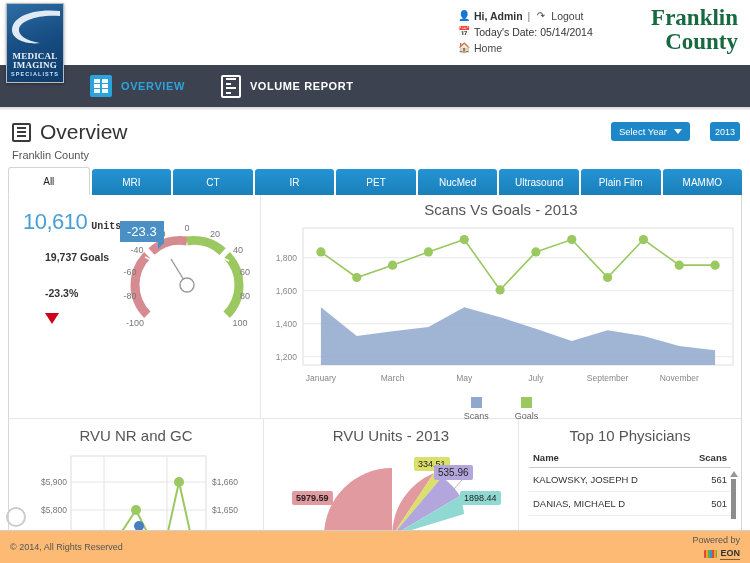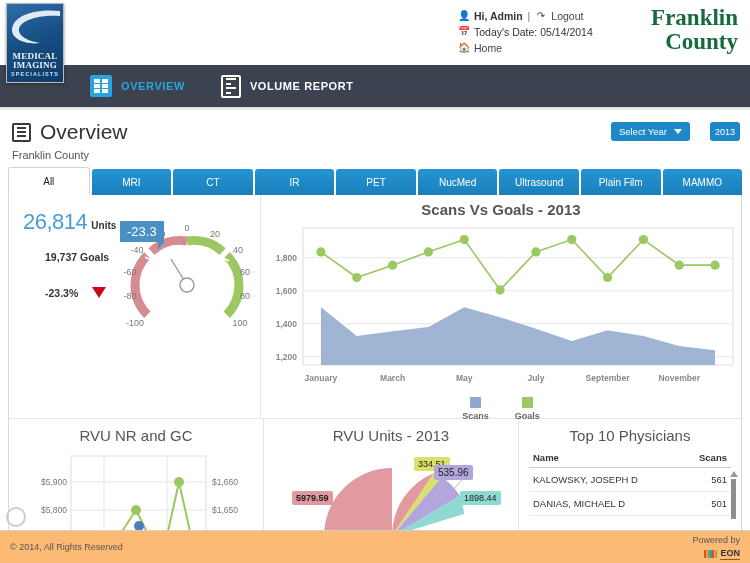--- a/index.html
+++ b/index.html
@@ -124,38 +124,38 @@
 
   
   .content {
     position: relative; height: 349px;
     border: 1px solid #d8d8d8; border-top: none;
     margin: 0 8px; background: #fff; overflow: hidden;
   }
   .row-top { display: flex; height: 223px; }
   .kpi-panel { width: 255px; border-right: 1px solid #e6e6e6; position: relative; padding: 14px 10px 0 14px; }
   .kpi-units { font-size: 22px; color: #4a9ed6; letter-spacing: -.5px; }
-  .kpi-units .u { font-size: 10px; color: #333; font-weight: bold; letter-spacing: 0; margin-left: 4px; }
+  .kpi-units .u { font-size: 10px; color: #333; font-weight: bold; letter-spacing: 0; margin-left: 4px; font-family: Liberation Mono, monospace; }
   .kpi-goals { font-size: 10.5px; font-weight: bold; color: #333; margin: 16px 0 0 22px; }
-  .kpi-pct-row { display: flex; gap: 14px; margin: 24px 0 0 22px; }
+  .kpi-pct-row { display: flex; gap: 14px; margin: 24px 0 0 22px; flex-direction: column; }
   .kpi-pct { font-size: 10.5px; font-weight: bold; color: #333; }
   .tri-down { width: 0; height: 0; border-left: 7px solid transparent;
     border-right: 7px solid transparent; border-top: 11px solid #d0021b; }
 
   .gauge { position: absolute; left: 108px; top: 18px; width: 140px; height: 130px; }
   .tooltip-gauge {
     position: absolute; left: 3px; top: 8px; background: #4a90c4; color: #fff;
     font-size: 13px; padding: 3px 7px; border-radius: 0; z-index: 5;
   }
   .tooltip-gauge:after {
     content: ""; position: absolute; left: 38px; top: 100%;
     border-left: 7px solid #4a90c4; border-bottom: 7px solid transparent;
   }
 
-  .chart-panel { flex: 1; position: relative; padding-top: 6px; font-weight: bold; }
+  .chart-panel { flex: 1; position: relative; padding-top: 6px; }
   .chart-title { text-align: center; font-size: 15px; color: #555; margin-bottom: 4px; }
   .legend { display: flex; justify-content: center; gap: 26px; margin-top: 6px; }
   .legend-item { text-align: center; font-size: 9px; color: #666; }
   .legend-sw { width: 11px; height: 11px; margin: 0 auto 3px auto; }
 
   
   .row-bottom { display: flex; height: 126px; border-top: 1px solid #e6e6e6; }
   .bp { position: relative; overflow: hidden; }
   .bp1 { width: 255px; border-right: 1px solid #e6e6e6; }
   .bp2 { width: 255px; border-right: 1px solid #e6e6e6; }
@@ -307,21 +307,21 @@
         <span>MAMMO</span>
       </div>
     </div>
 
   <div class="content">
 
     <div class="row-top">
 
       <div class="kpi-panel">
         <div class="kpi-units">
-          <span>26,814</span><span class="u">Units</span>
+          <span>10,610</span><span class="u">Units</span>
         </div>
         <div class="kpi-goals">19,737 Goals</div>
         <div class="kpi-pct-row">
           <span class="kpi-pct">-23.3%</span>
           <span class="tri-down"></span>
         </div>
 
         <div class="gauge">
           <svg width="140" height="130" viewBox="0 0 140 130">
             <g fill="none" stroke-width="9" stroke-linecap="butt">

